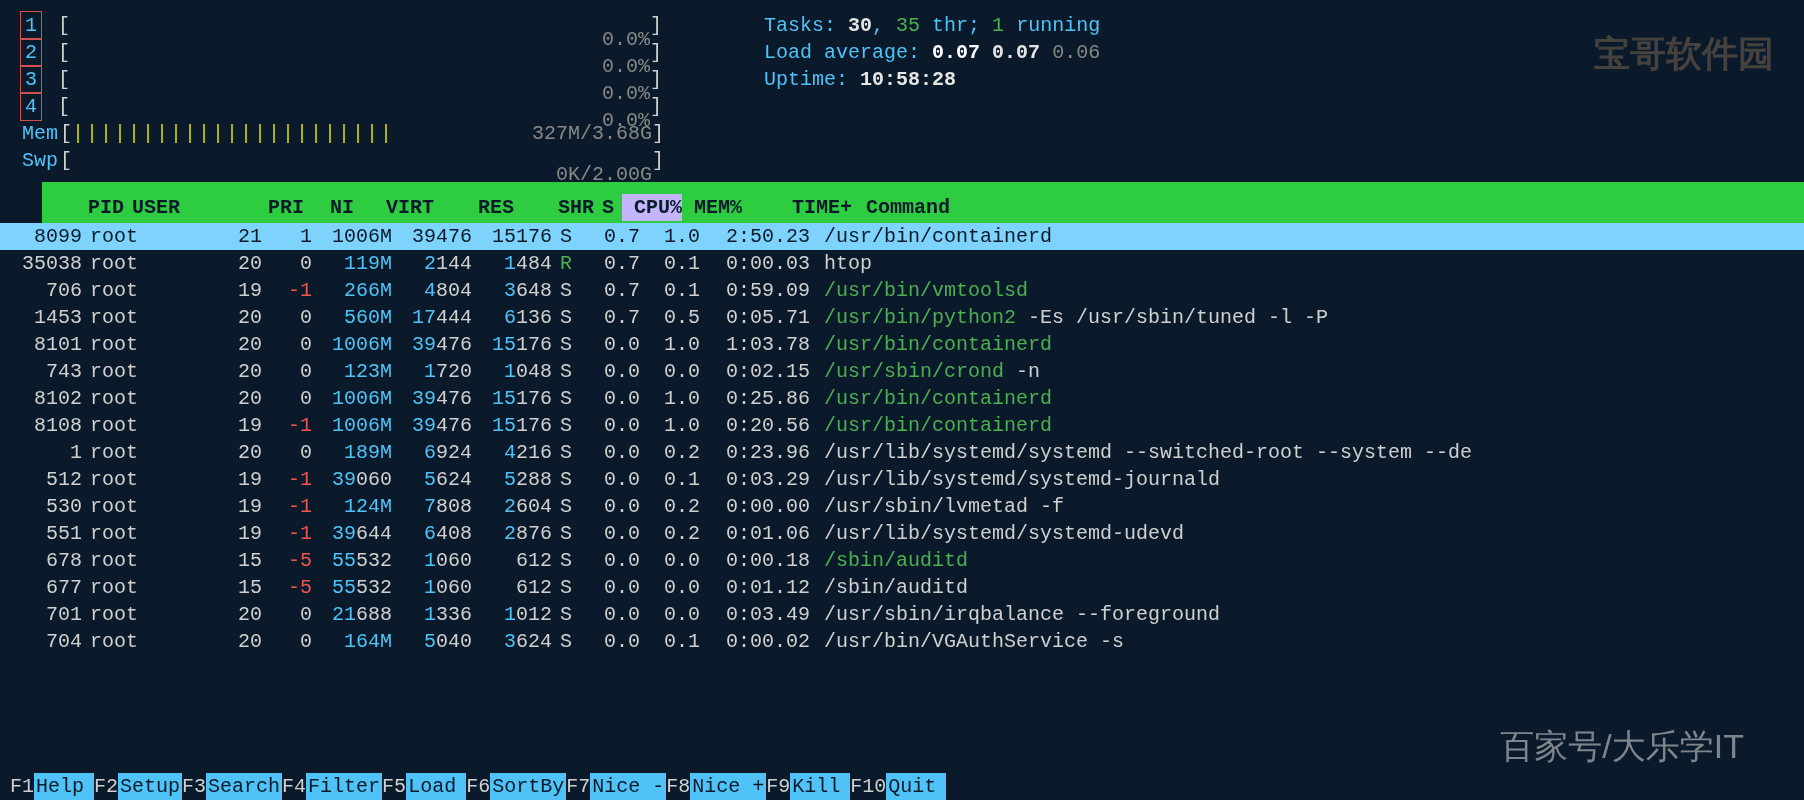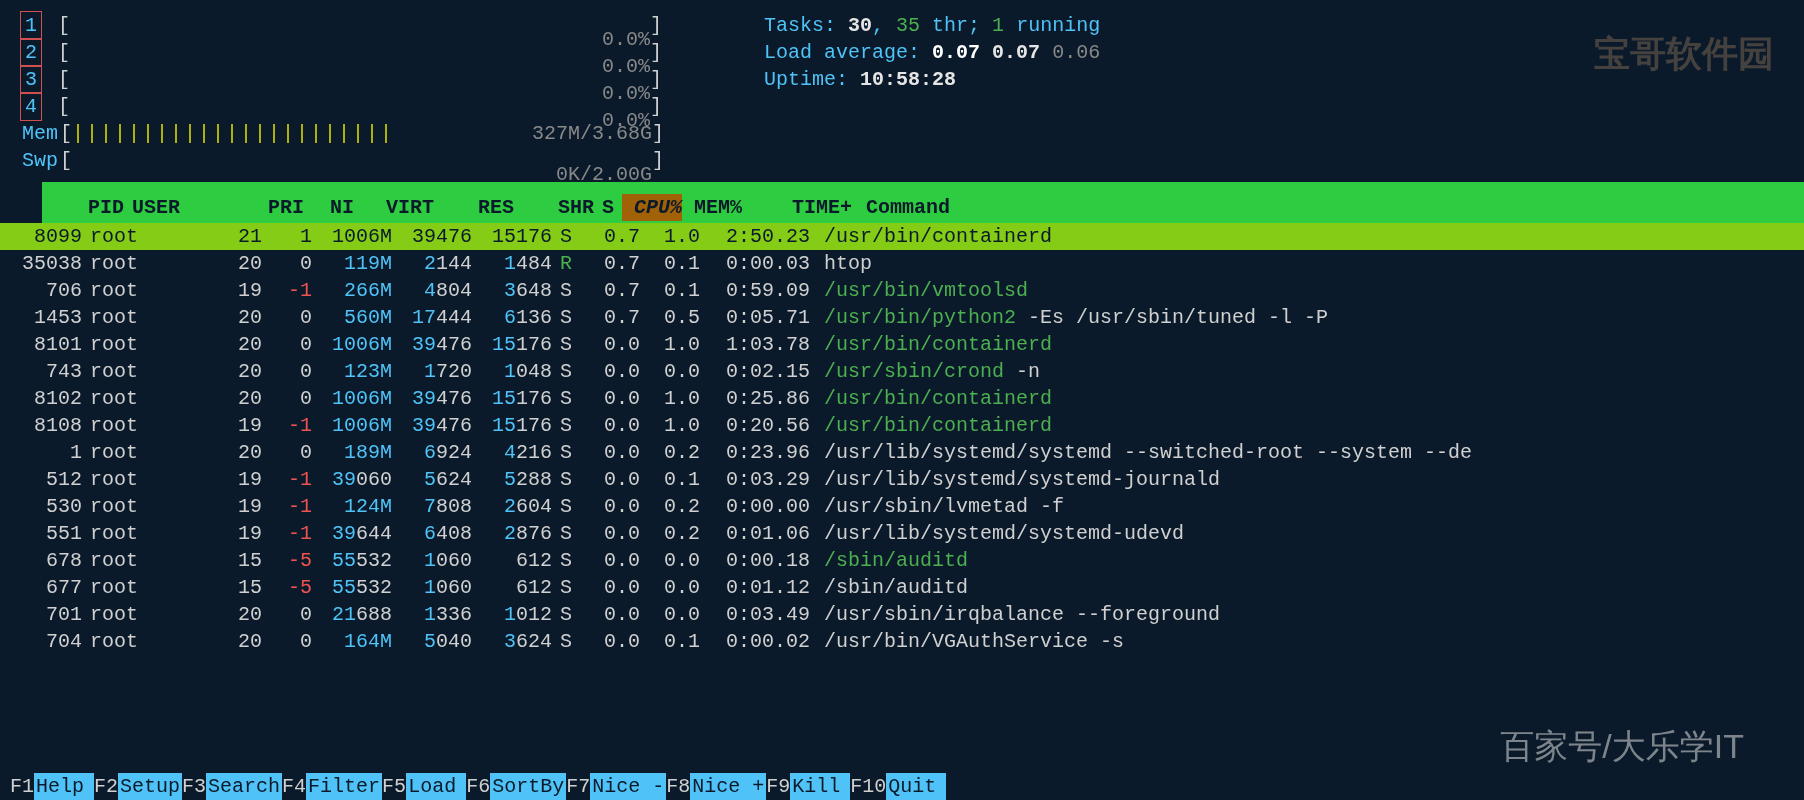--- a/index.html
+++ b/index.html
@@ -73,30 +73,30 @@
   
   .table-header {
     background: #2ecc40;
     color: #0a1a2a;
     display: flex;
     padding: 12px 0 2px 10px;
     white-space: pre;
     font-weight: bold;
     margin-left: 42px;
   }
-  .th-cpu { background: #a16207; color: #0a1a2a; font-style: italic; }
+  .th-cpu { background: #c4b5fd; color: #0a1a2a; }
   
   .process-list { }
   .process-row {
     display: flex;
     padding-left: 10px;
     white-space: pre;
     height: 27px;
   }
-  .process-row.selected { background: #84cc16; color: #0a1a2a; }
+  .process-row.selected { background: #7dd3fc; color: #0a1a2a; }
   .process-row.selected .c-cyan,
   .process-row.selected .c-gray,
   .process-row.selected .c-green,
   .process-row.selected .c-red { color: #0a1a2a; }
   
   .col-pid { width: 72px; text-align: right; }
   .col-user { width: 130px; padding-left: 8px; }
   .col-pri { width: 50px; text-align: right; }
   .col-ni { width: 50px; text-align: right; }
   .col-virt { width: 80px; text-align: right; }

